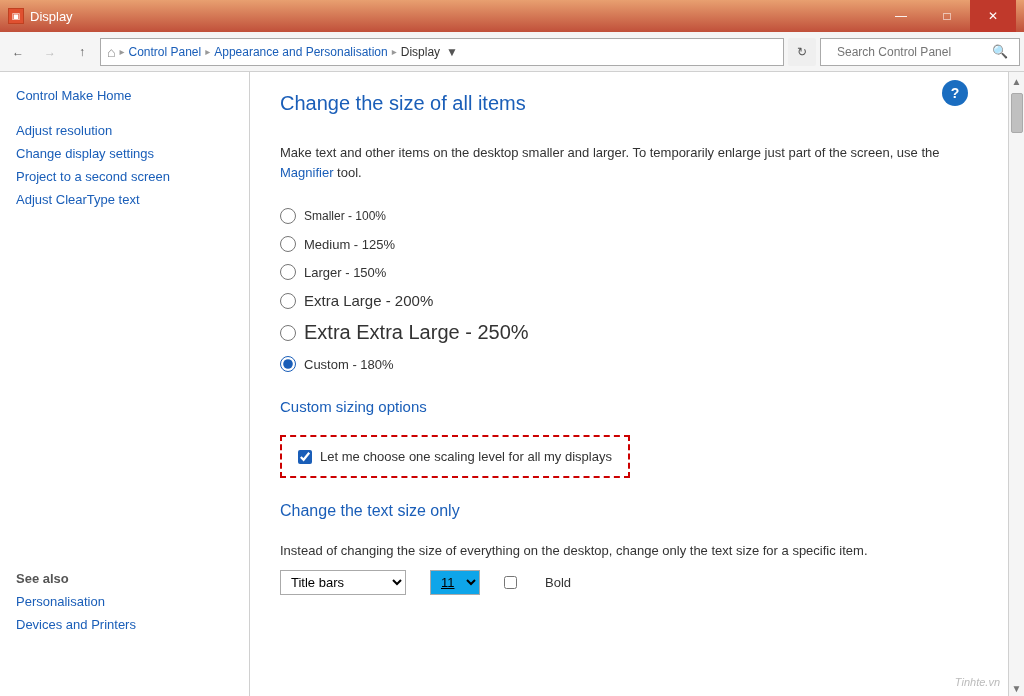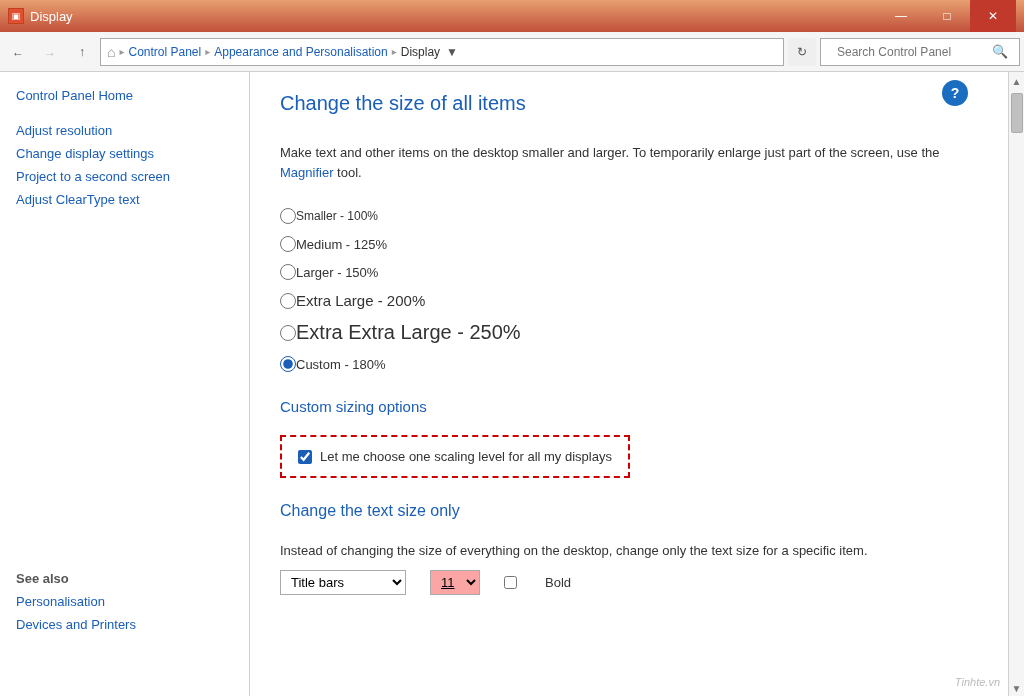--- a/index.html
+++ b/index.html
@@ -178,20 +178,21 @@
       line-height: 1.5;
       margin-bottom: 20px;
     }
     .magnifier-link { color: #1a5eb8; cursor: pointer; text-decoration: none; }
 
     .radio-options { margin-bottom: 20px; }
     .radio-option {
       display: flex;
       align-items: center;
       padding: 6px 0;
+      gap: 8px;
       cursor: pointer;
     }
     .radio-option input[type="radio"] {
       width: 16px; height: 16px;
       cursor: pointer;
       accent-color: #1a5eb8;
     }
     .radio-label-small { font-size: 12px; color: #333; }
     .radio-label-medium { font-size: 13px; color: #333; }
     .radio-label-large { font-size: 15px; color: #333; }
@@ -241,21 +242,21 @@
       padding: 3px 6px;
       border: 1px solid #aaa;
       font-size: 13px;
       background: white;
       min-width: 110px;
     }
     .size-select {
       padding: 3px 6px;
       border: 1px solid #aaa;
       font-size: 13px;
-      background: #fca5a5;
+      background: #0ea5e9;
       min-width: 50px;
       text-decoration: underline;
     }
     .bold-check { margin-right: 4px; }
     .bold-label { font-size: 13px; color: #333; }
 
     
     .watermark {
       position: absolute;
       bottom: 8px;
@@ -315,21 +316,21 @@
   <button class="refresh-btn">↻</button>
   <div class="search-box">
     <input type="text" placeholder="Search Control Panel" style="">
     <span class="search-icon-btn">🔍</span>
   </div>
 </div>
 
 <div class="main-layout">
 
   <div class="sidebar">
-    <a class="sidebar-home">Control Panel Home</a>
+    <a class="sidebar-home">Control Make Home</a>
     <div class="sidebar-divider"></div>
     <div class="sidebar-link">
       <span>Adjust resolution</span>
     </div>
     <div class="sidebar-link">
       <span>Change display settings</span>
     </div>
     <div class="sidebar-link">
       <span>Project to a second screen</span>
     </div>

